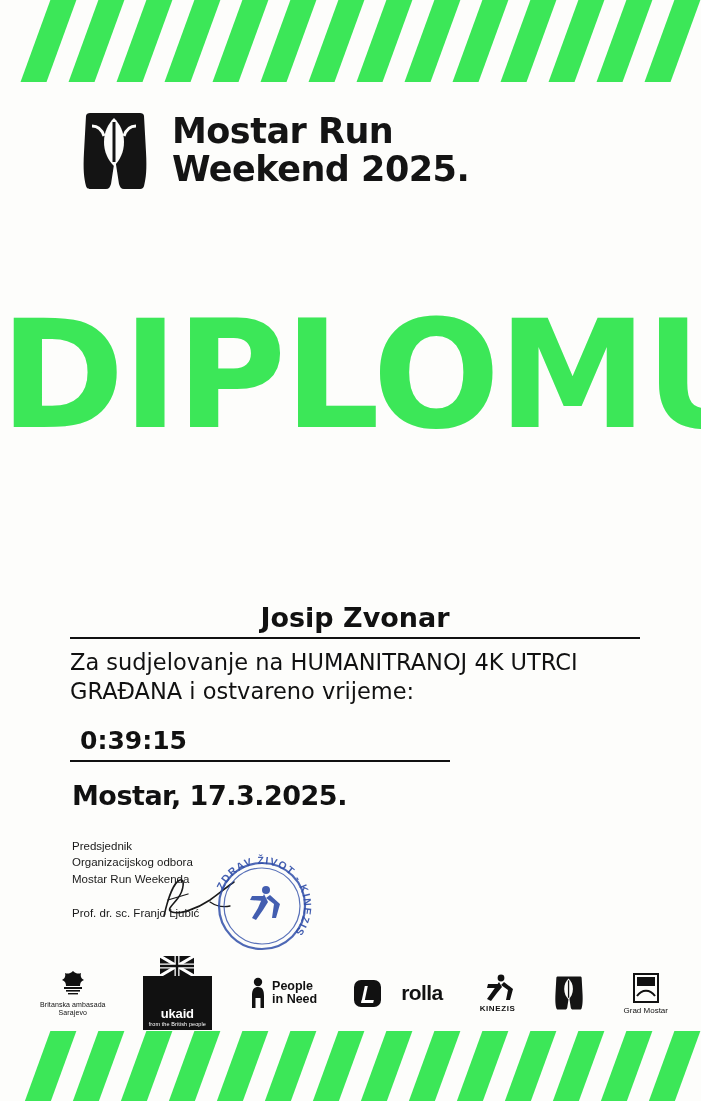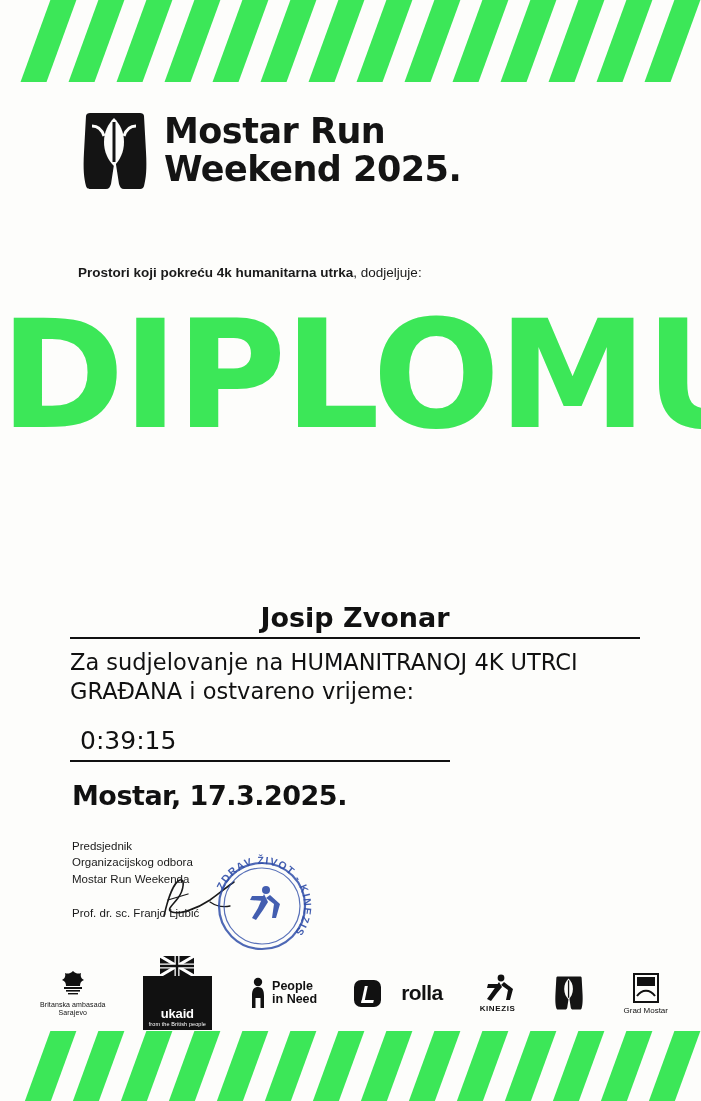--- a/index.html
+++ b/index.html
@@ -35,21 +35,21 @@
     transform: skewX(-20deg);
   }
 
   
   .header {
     position: absolute;
     top: 112px;
     left: 78px;
     display: flex;
     align-items: center;
-    gap: 12px;
+    gap: 20px;
   }
   .shorts-logo {
     width: 74px;
     height: 78px;
     flex: none;
   }
   .logo-text {
     font-family: "DejaVu Sans", sans-serif;
     font-weight: bold;
     font-size: 35px;
@@ -116,21 +116,21 @@
     font-size: 22.5px;
     line-height: 1.28;
     color: #111;
   }
 
   .result-time {
     position: absolute;
     top: 726px;
     left: 80px;
     font-family: "DejaVu Sans", sans-serif;
-    font-weight: normal;
+    font-weight: bold;
     font-size: 25px;
     color: #111;
   }
 
   .place-date {
     position: absolute;
     top: 780px;
     left: 72px;
     font-family: "DejaVu Sans", sans-serif;
     font-weight: bold;
@@ -292,23 +292,20 @@
     <path d="M36 6 C30 12 26 20 26 30 C26 40 30 48 36 54 C42 48 46 40 46 30 C46 20 42 12 36 6 Z" fill="#fdfdfb"></path>
     <path d="M36 10 L36 50" stroke="#141414" stroke-width="3" fill="none"></path>
     <path d="M14 14 C20 14 24 18 26 24" stroke="#fdfdfb" stroke-width="3" fill="none"></path>
     <path d="M58 14 C52 14 48 18 46 24" stroke="#fdfdfb" stroke-width="3" fill="none"></path>
   </svg>
   <div class="logo-text">Mostar Run
 Weekend 2025.</div>
 </div>
 
 <div class="intro">
-  <div>
-    <span class="bold">Prostori koji pokreću 4k humanitarna utrka</span><span>, dodjeljuje:</span>
-  </div>
 </div>
 
 <div class="diploma-word">DIPLOMU</div>
 
 <div class="recipient-name">Josip Zvonar</div>
 <div class="rule name-rule"></div>
 
 <div class="reason-text">Za sudjelovanje na HUMANITRANOJ 4K UTRCI GRAĐANA i ostvareno vrijeme:</div>
 
 <div class="result-time">0:39:15</div>

